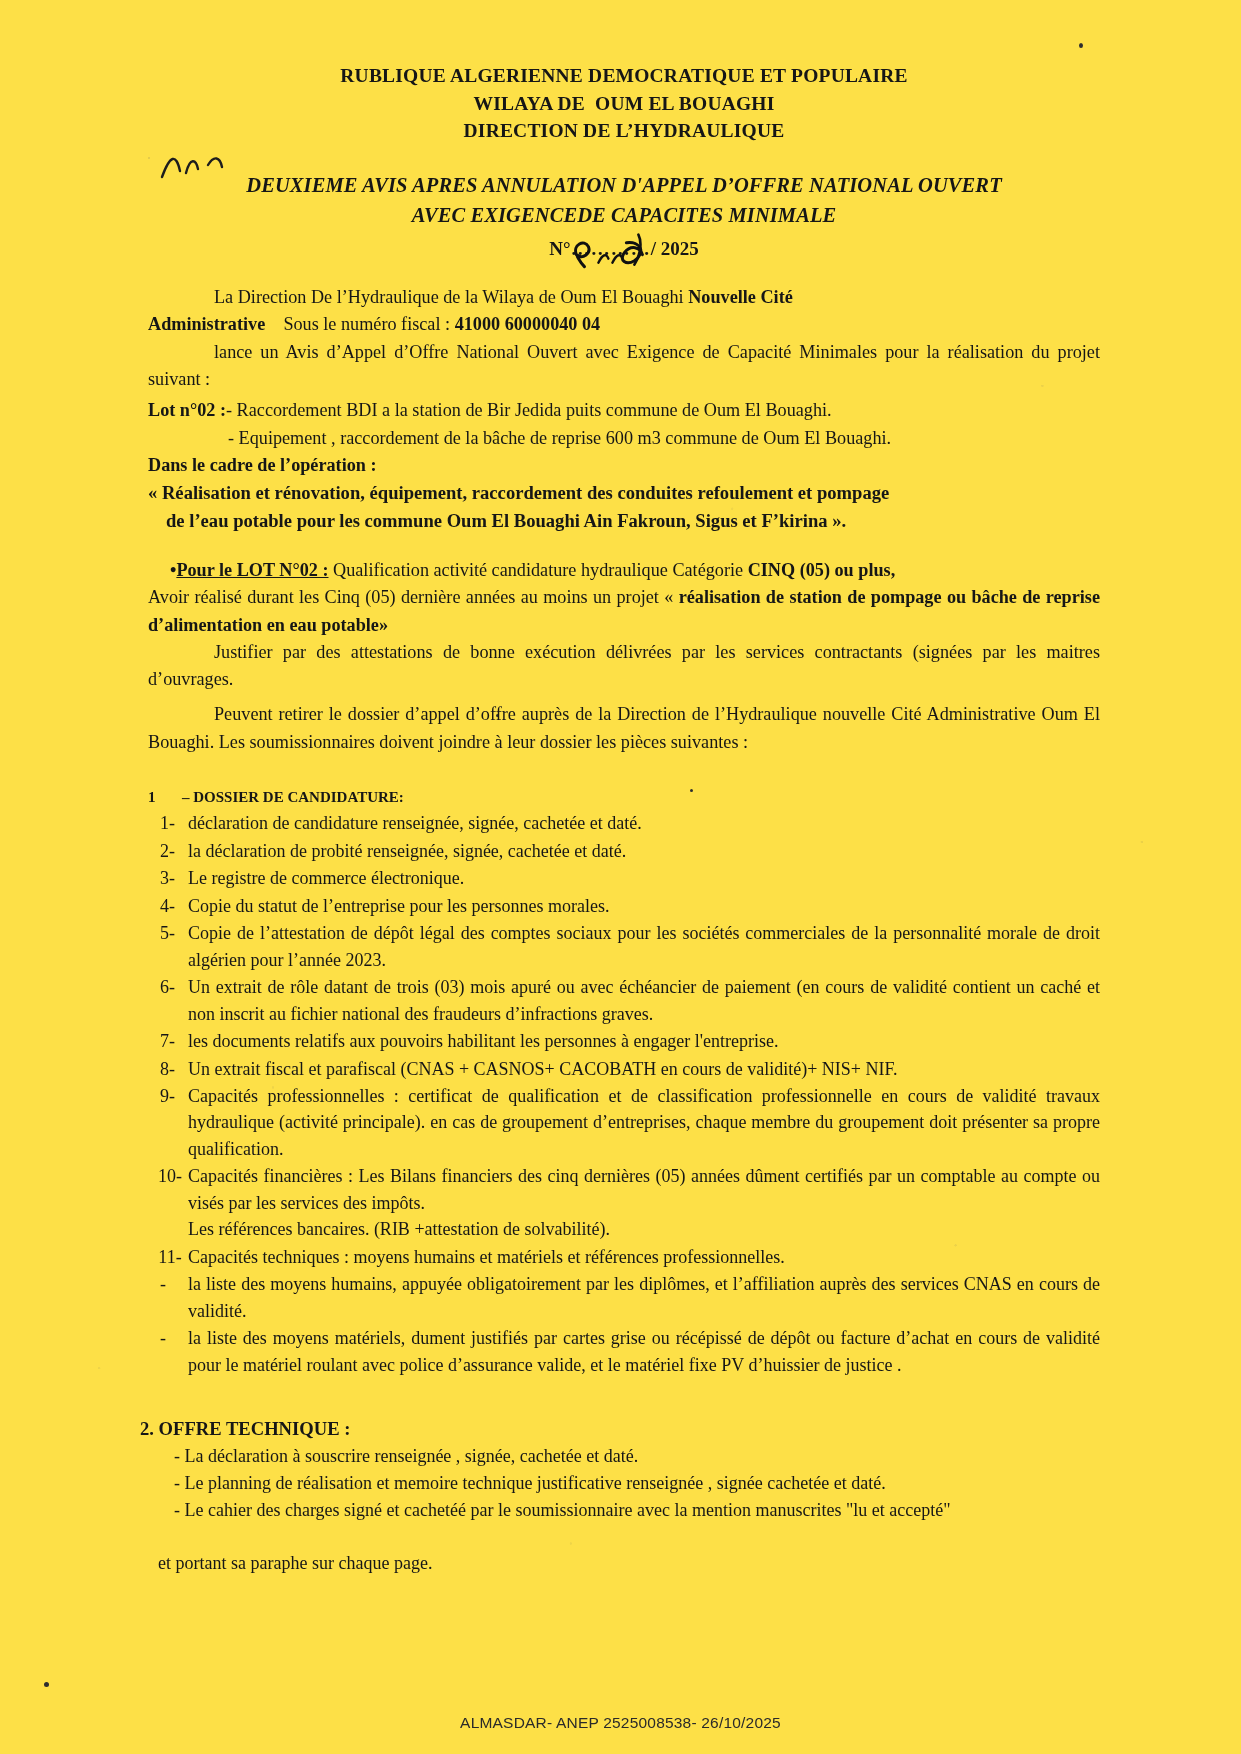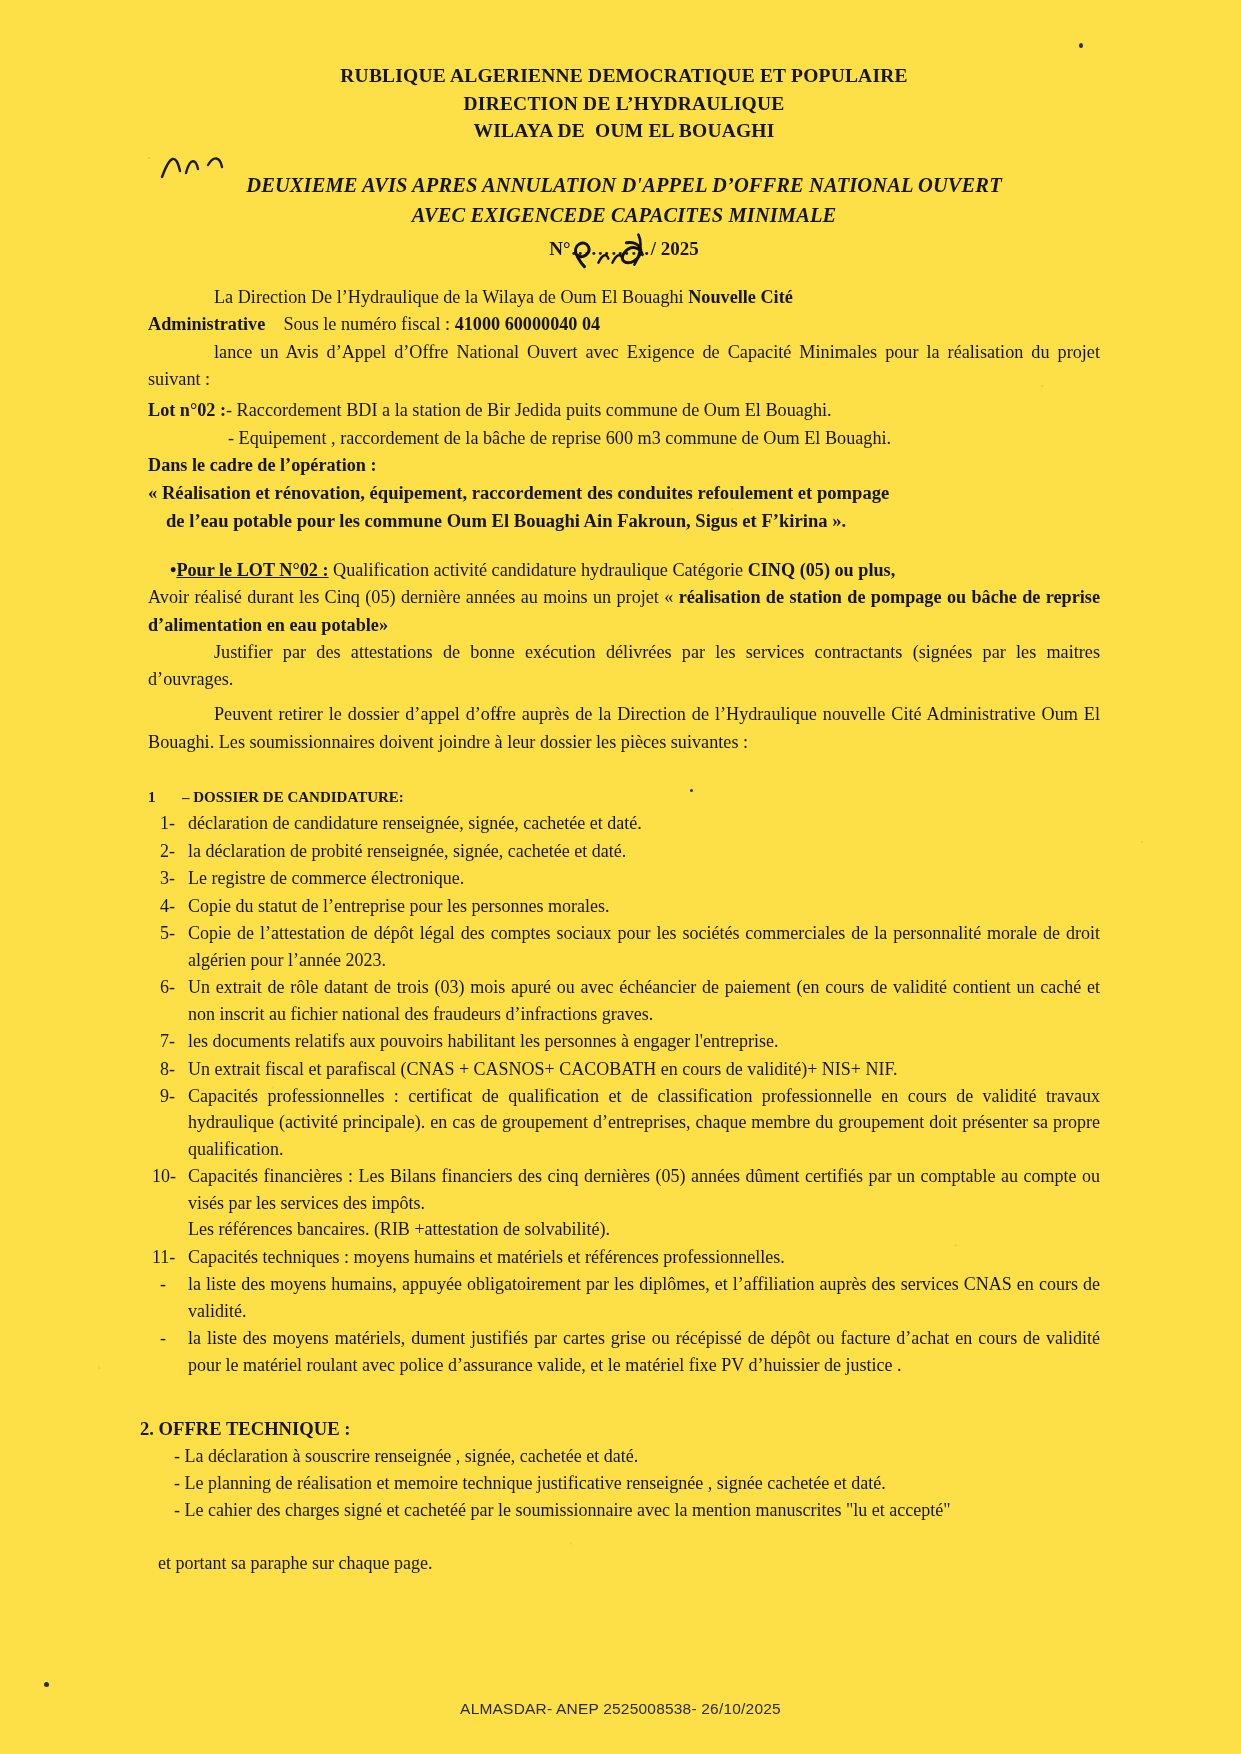--- a/index.html
+++ b/index.html
@@ -139,28 +139,28 @@
     line-height: 1.47;
     margin-bottom: 1px;
   }
   ul.nlist > li .marker {
     flex: 0 0 auto;
     width: 40px;
     text-align: left;
     padding-left: 12px;
     box-sizing: border-box;
   }
-  ul.nlist > li .marker.wide { padding-left: 4px; }
+  ul.nlist > li .marker.wide { padding-left: 4px; text-align: center; }
   ul.nlist > li .txt { flex: 1 1 auto; text-align: justify; }
 
   .footer {
     position: absolute;
     left: 0;
     right: 0;
-    bottom: 36px;
+    bottom: 22px;
     text-align: center;
     font-family: "Liberation Sans", "DejaVu Sans", sans-serif;
     font-size: 15.5px;
     color: #2a2a2a;
     letter-spacing: .2px;
   }
 
   .offre-sec { margin-top: 6px; }
   .offre-sec .head { font-weight: bold; font-size: 18.6px; }
   .offre-sec .ditem { padding-left: 26px; font-size: 18px; line-height: 1.5; }
@@ -173,22 +173,22 @@
 
   <div class="speck" style="left:1079px;top:43px;width:4px;height:5px;"></div>
   <div class="speck" style="left:44px;top:1682px;width:5px;height:5px;"></div>
   <div class="speck" style="left:690px;top:789px;width:3px;height:3px;"></div>
   <div class="speck" style="left:496px;top:714px;width:3px;height:3px;"></div>
 
   <div class="content">
 
     <div class="hdr">
       <div>RUBLIQUE ALGERIENNE DEMOCRATIQUE ET POPULAIRE</div>
+      <div>WILAYA DE  OUM EL BOUAGHI</div>
       <div>DIRECTION DE L’HYDRAULIQUE</div>
-      <div>WILAYA DE  OUM EL BOUAGHI</div>
     </div>
 
     <div class="title-block">
       <svg class="stray-mark" viewBox="0 0 120 40">
         <path d="M6 30 C14 8, 20 6, 24 24 M30 26 C34 10, 40 12, 42 22 M52 18 C58 8, 64 10, 66 20" stroke="#1d1d1d" stroke-width="2.4" fill="none" stroke-linecap="round"></path>
       </svg>
       <div class="title-line1">DEUXIEME AVIS APRES ANNULATION  D'APPEL D’OFFRE  NATIONAL OUVERT</div>
       <div class="title-line2">AVEC EXIGENCEDE CAPACITES  MINIMALE</div>
       <div class="num-line">
         <span>N°</span><span class="dots">…………</span><span>/ 2025</span>

